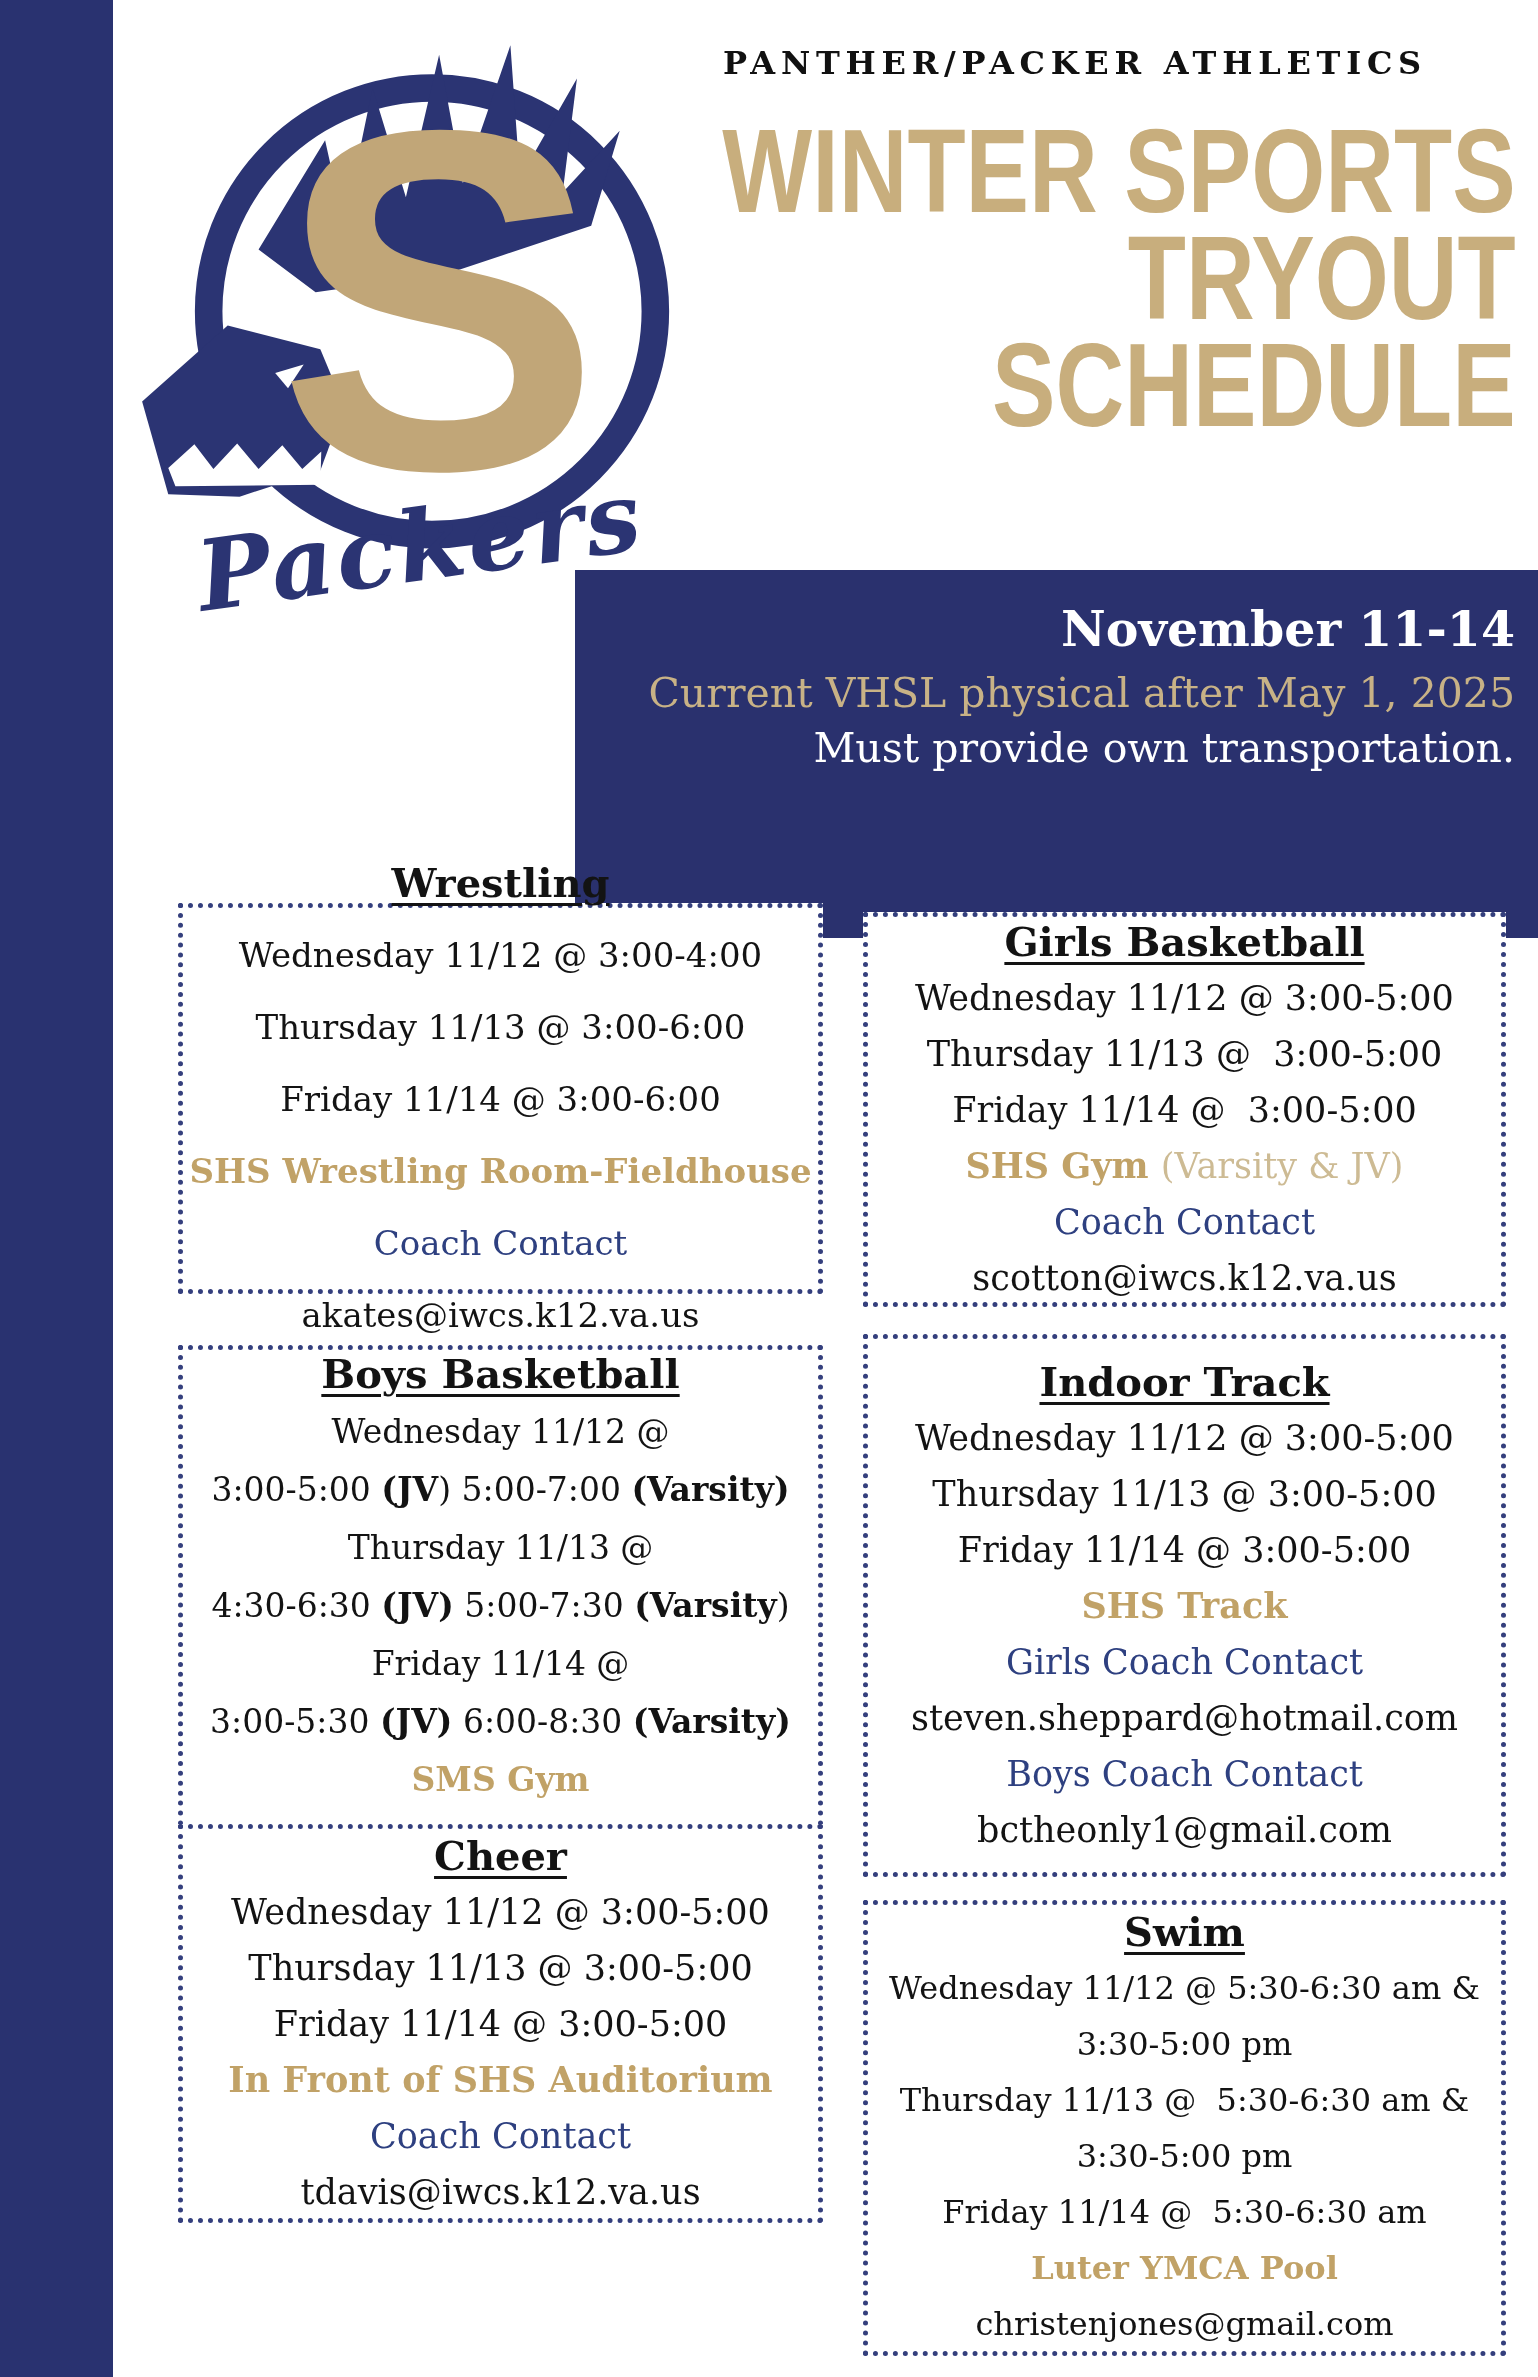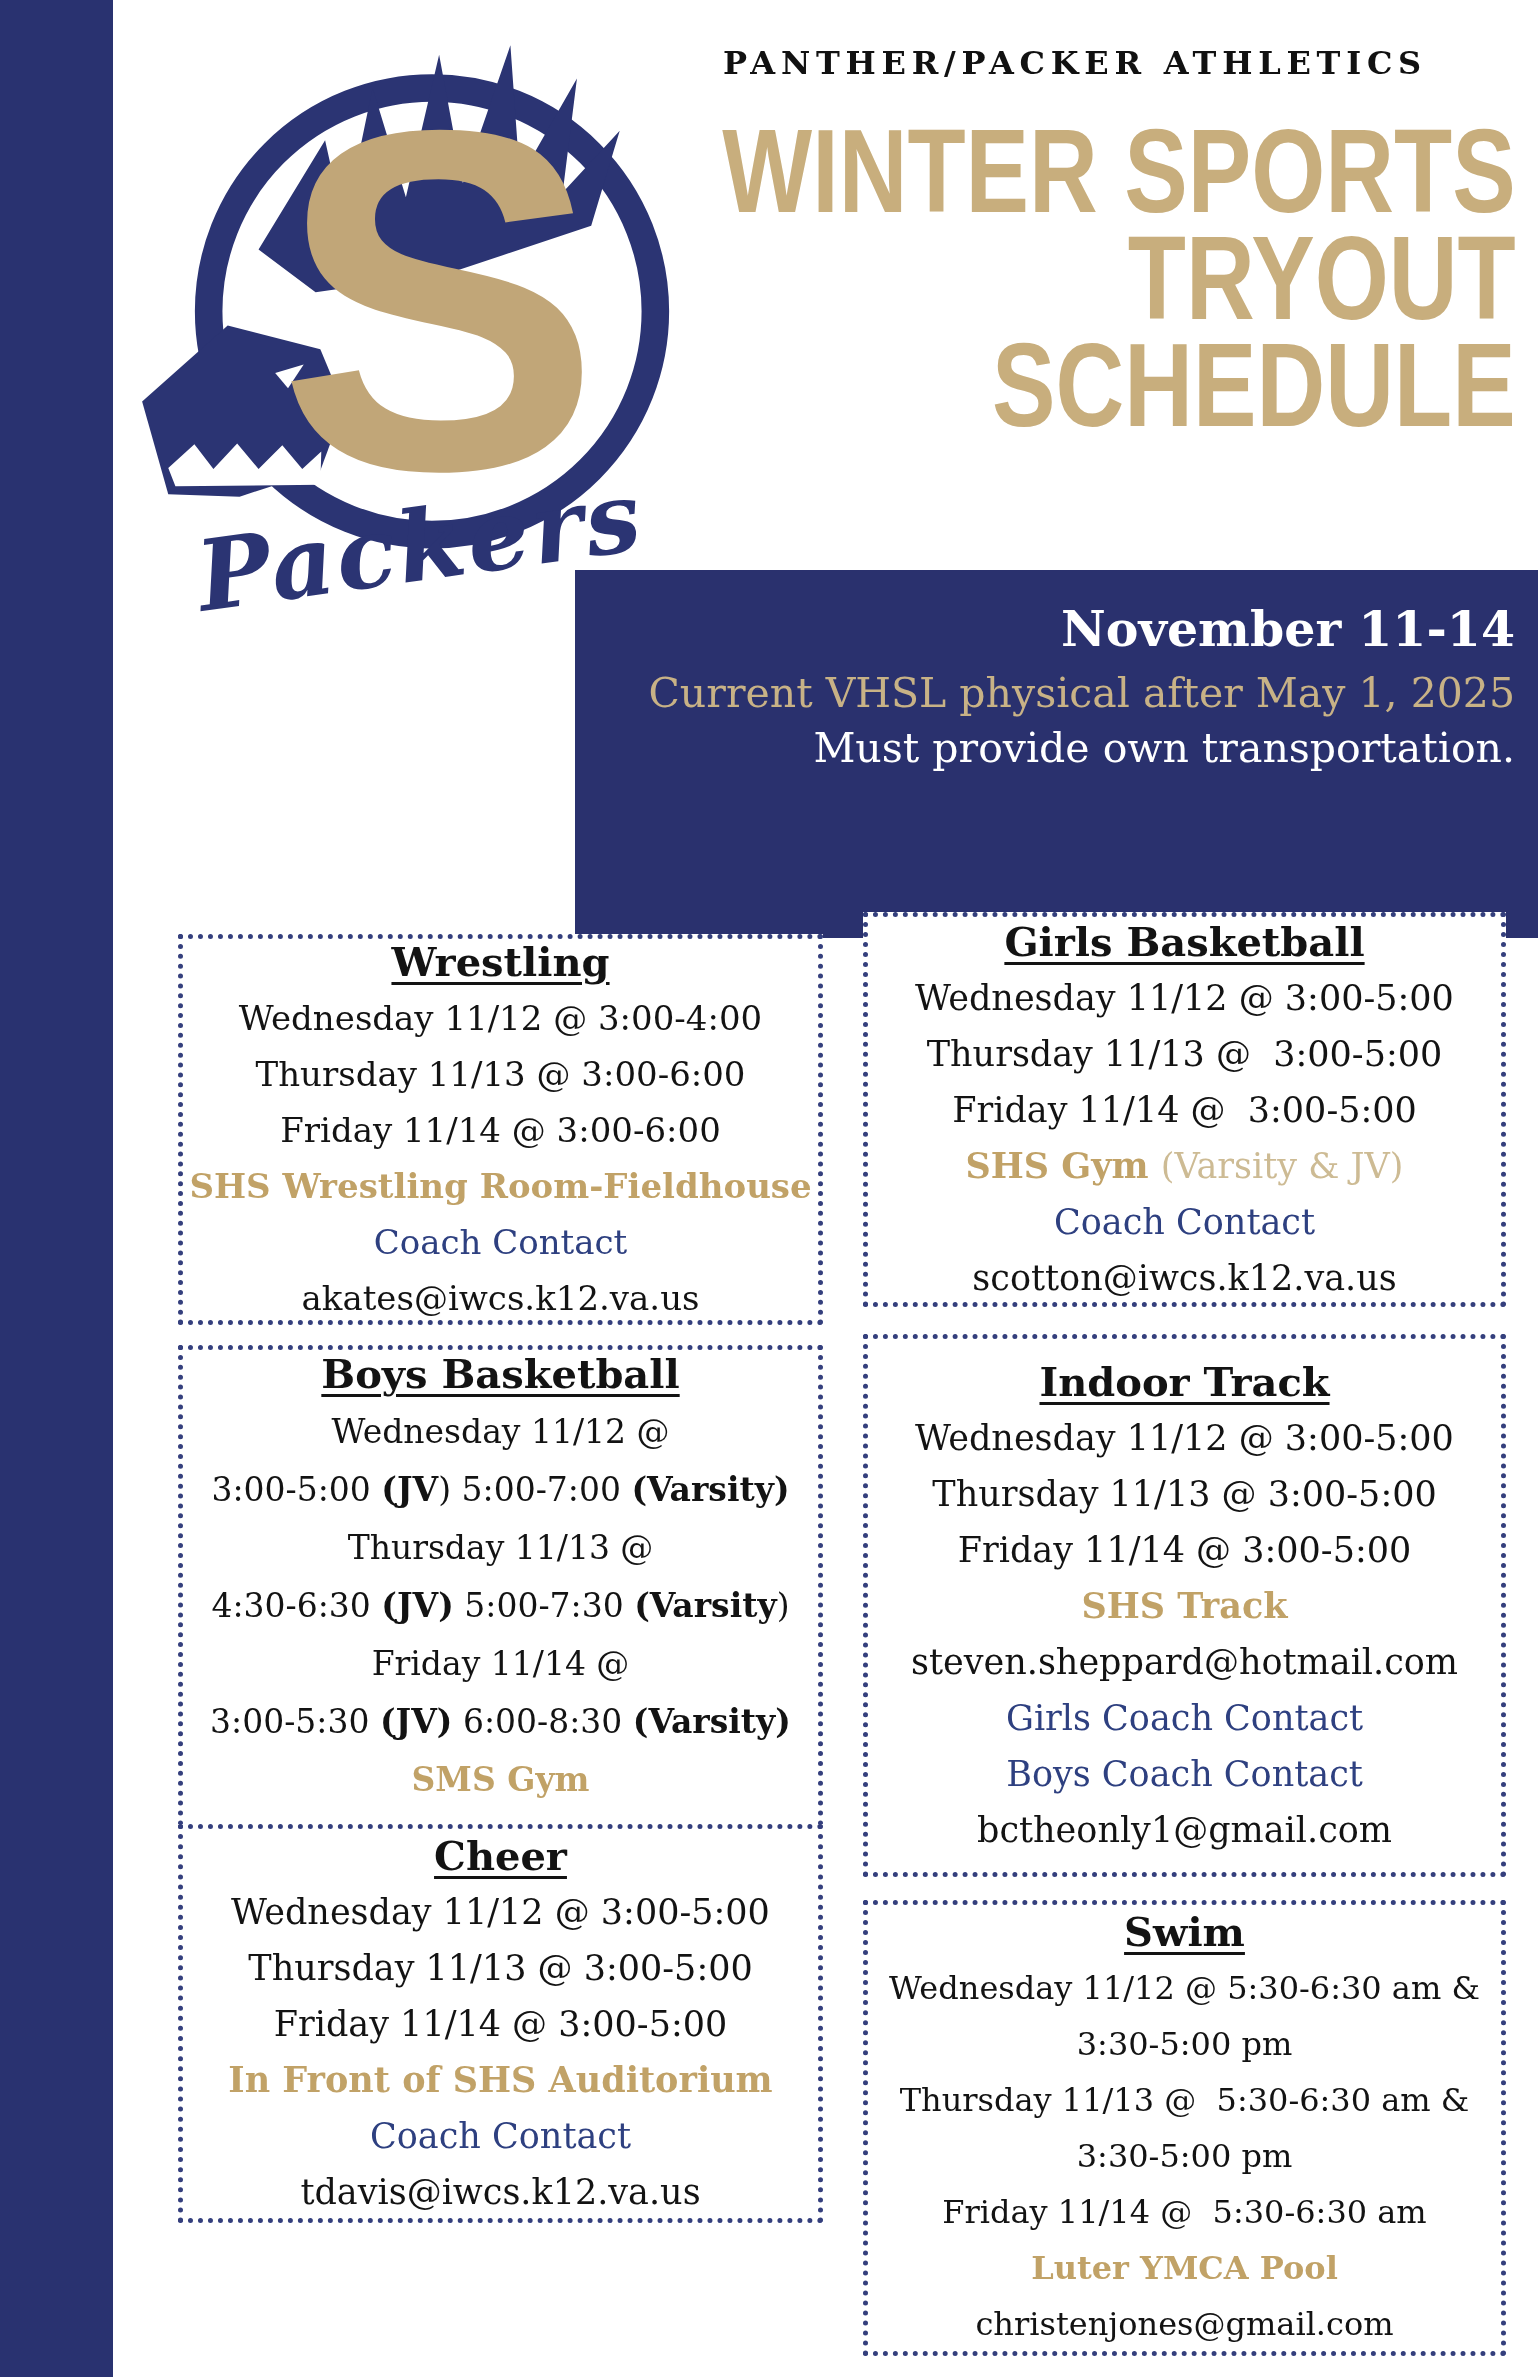--- a/index.html
+++ b/index.html
@@ -42,21 +42,21 @@
     font-family:"DejaVu Serif", serif;
   }
   .card-title{font-weight:bold;font-size:40px;line-height:56px;
     text-decoration:underline;text-decoration-thickness:3.3px;text-underline-offset:5.7px;white-space:pre;}
   .card-line{line-height:56px;white-space:pre;}
   .seg-gold{color:#c1a267;font-weight:bold;}
   .seg-goldlight{color:#cdbb94;}
   .seg-navy{color:#2e4080;}
   .seg-bold{font-weight:bold;}
 
-  .card-wrestling{left:178px;top:934px;width:645px;height:391px;font-size:34px;}
+  .card-wrestling{left:178px;top:903px;width:645px;height:391px;font-size:34px;gap:16px;}
   .card-girls{left:863px;top:912px;width:643px;height:395px;font-size:35px;}
   .card-boys{left:178px;top:1326px;width:645px;height:580px;font-size:33px;margin-top:19px;}
   .card-boys .card-line{line-height:58px;}
   .card-boys .card-title{line-height:58px;}
   .card-track{left:863px;top:1334px;width:643px;height:543px;font-size:35px;}
   .card-cheer{left:178px;top:1824px;width:645px;height:399px;font-size:35px;text-align:center;}
   .card-swim{left:863px;top:1900px;width:643px;height:456px;font-size:32px;}
 </style>
 </head>
 <body>
@@ -124,22 +124,22 @@
     <div class="card-line"><span class="seg-gold">SMS Gym</span></div>
     <div class="card-line"><span class="seg-navy">Coach Contact</span></div>
     <div class="card-line"><span>edystarz@outlook.com</span></div>
   </div>
 <div class="card card-track">
     <div class="card-title">Indoor Track</div>
     <div class="card-line"><span>Wednesday 11/12 @ 3:00-5:00</span></div>
     <div class="card-line"><span>Thursday 11/13 @ 3:00-5:00</span></div>
     <div class="card-line"><span>Friday 11/14 @ 3:00-5:00</span></div>
     <div class="card-line"><span class="seg-gold">SHS Track</span></div>
+    <div class="card-line"><span class="seg-navy">Girls Coach Contact</span></div>
     <div class="card-line"><span>steven.sheppard@hotmail.com</span></div>
-    <div class="card-line"><span class="seg-navy">Girls Coach Contact</span></div>
     <div class="card-line"><span class="seg-navy">Boys Coach Contact</span></div>
     <div class="card-line"><span>bctheonly1@gmail.com</span></div>
   </div>
 <div class="card card-cheer">
     <div class="card-title">Cheer</div>
     <div class="card-line"><span>Wednesday 11/12 @ 3:00-5:00</span></div>
     <div class="card-line"><span>Thursday 11/13 @ 3:00-5:00</span></div>
     <div class="card-line"><span>Friday 11/14 @ 3:00-5:00</span></div>
     <div class="card-line"><span class="seg-gold">In Front of SHS Auditorium</span></div>
     <div class="card-line"><span class="seg-navy">Coach Contact</span></div>

